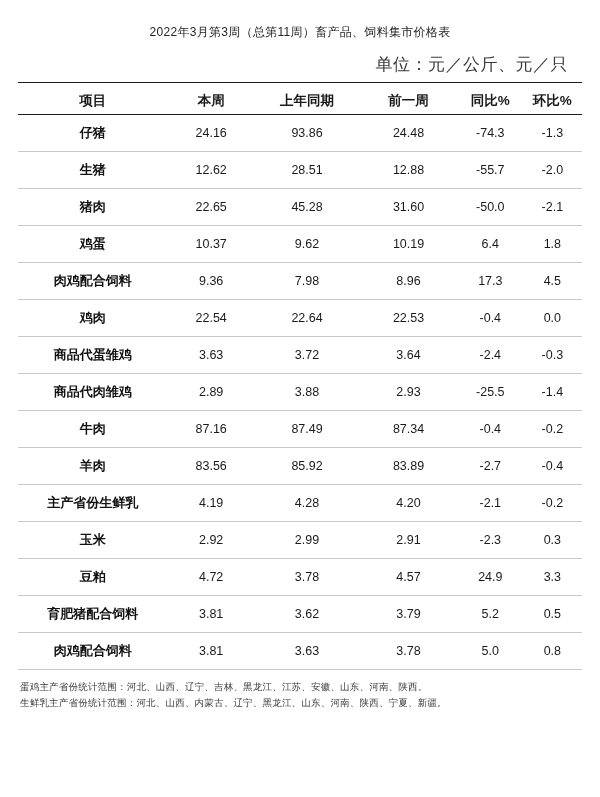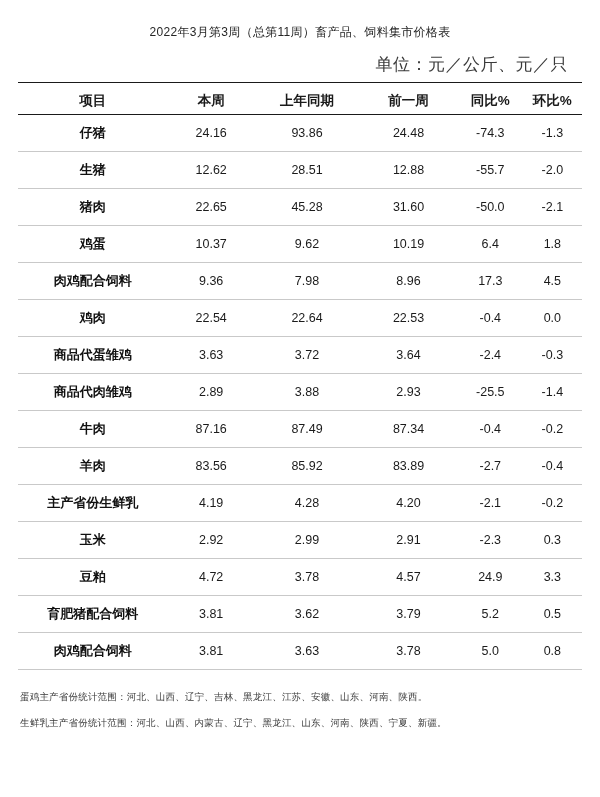--- a/index.html
+++ b/index.html
@@ -81,21 +81,20 @@
   .footnotes {
     padding-top: 9px;
   }
   .footnote {
     font-size: 9.5px;
     color: #3b3b3b;
     line-height: 1.65;
     letter-spacing: 0.2px;
     padding-left: 2px;
     white-space: nowrap;
-    margin-top: 10px;
   }
 </style>
 </head>
 <body>
 
 <div class="page">
 
   <div class="title">2022年3月第3周（总第11周）畜产品、饲料集市价格表</div>
 
   <div class="unit-line">单位：元／公斤、元／只</div>

